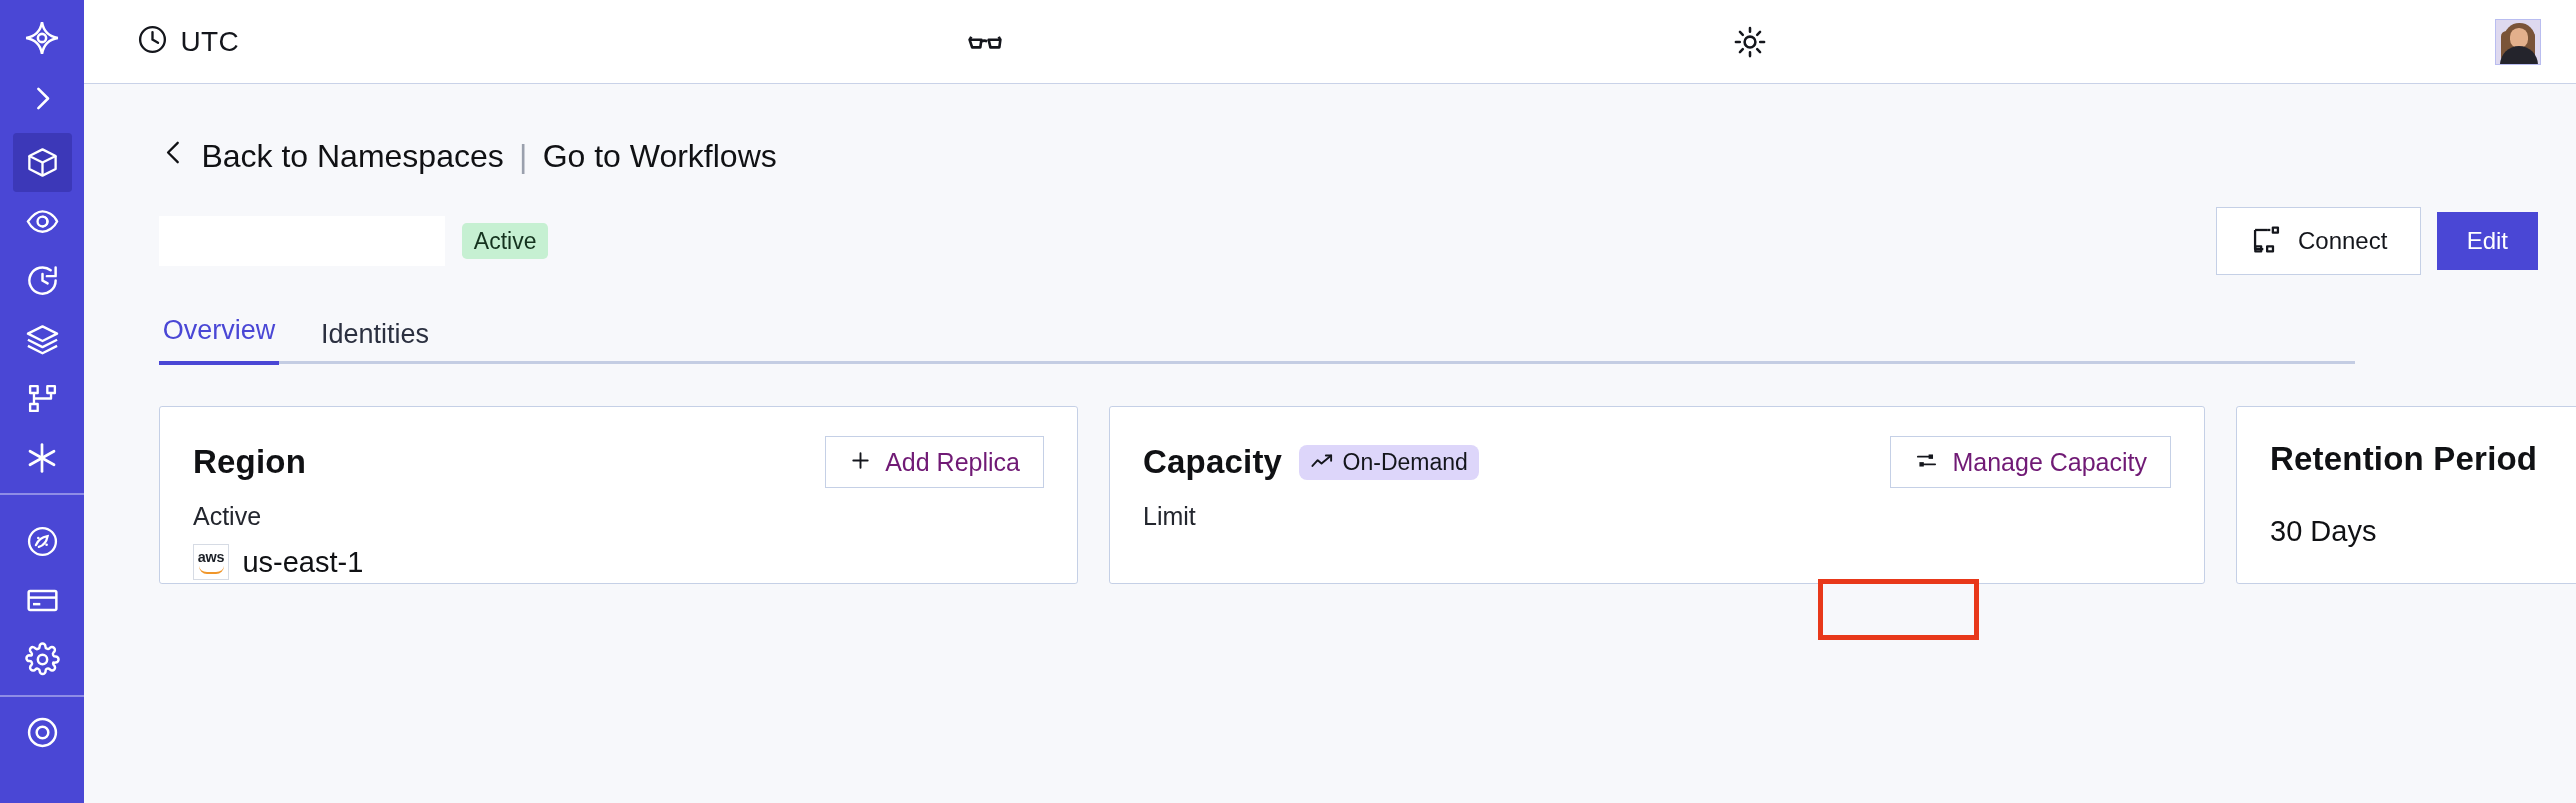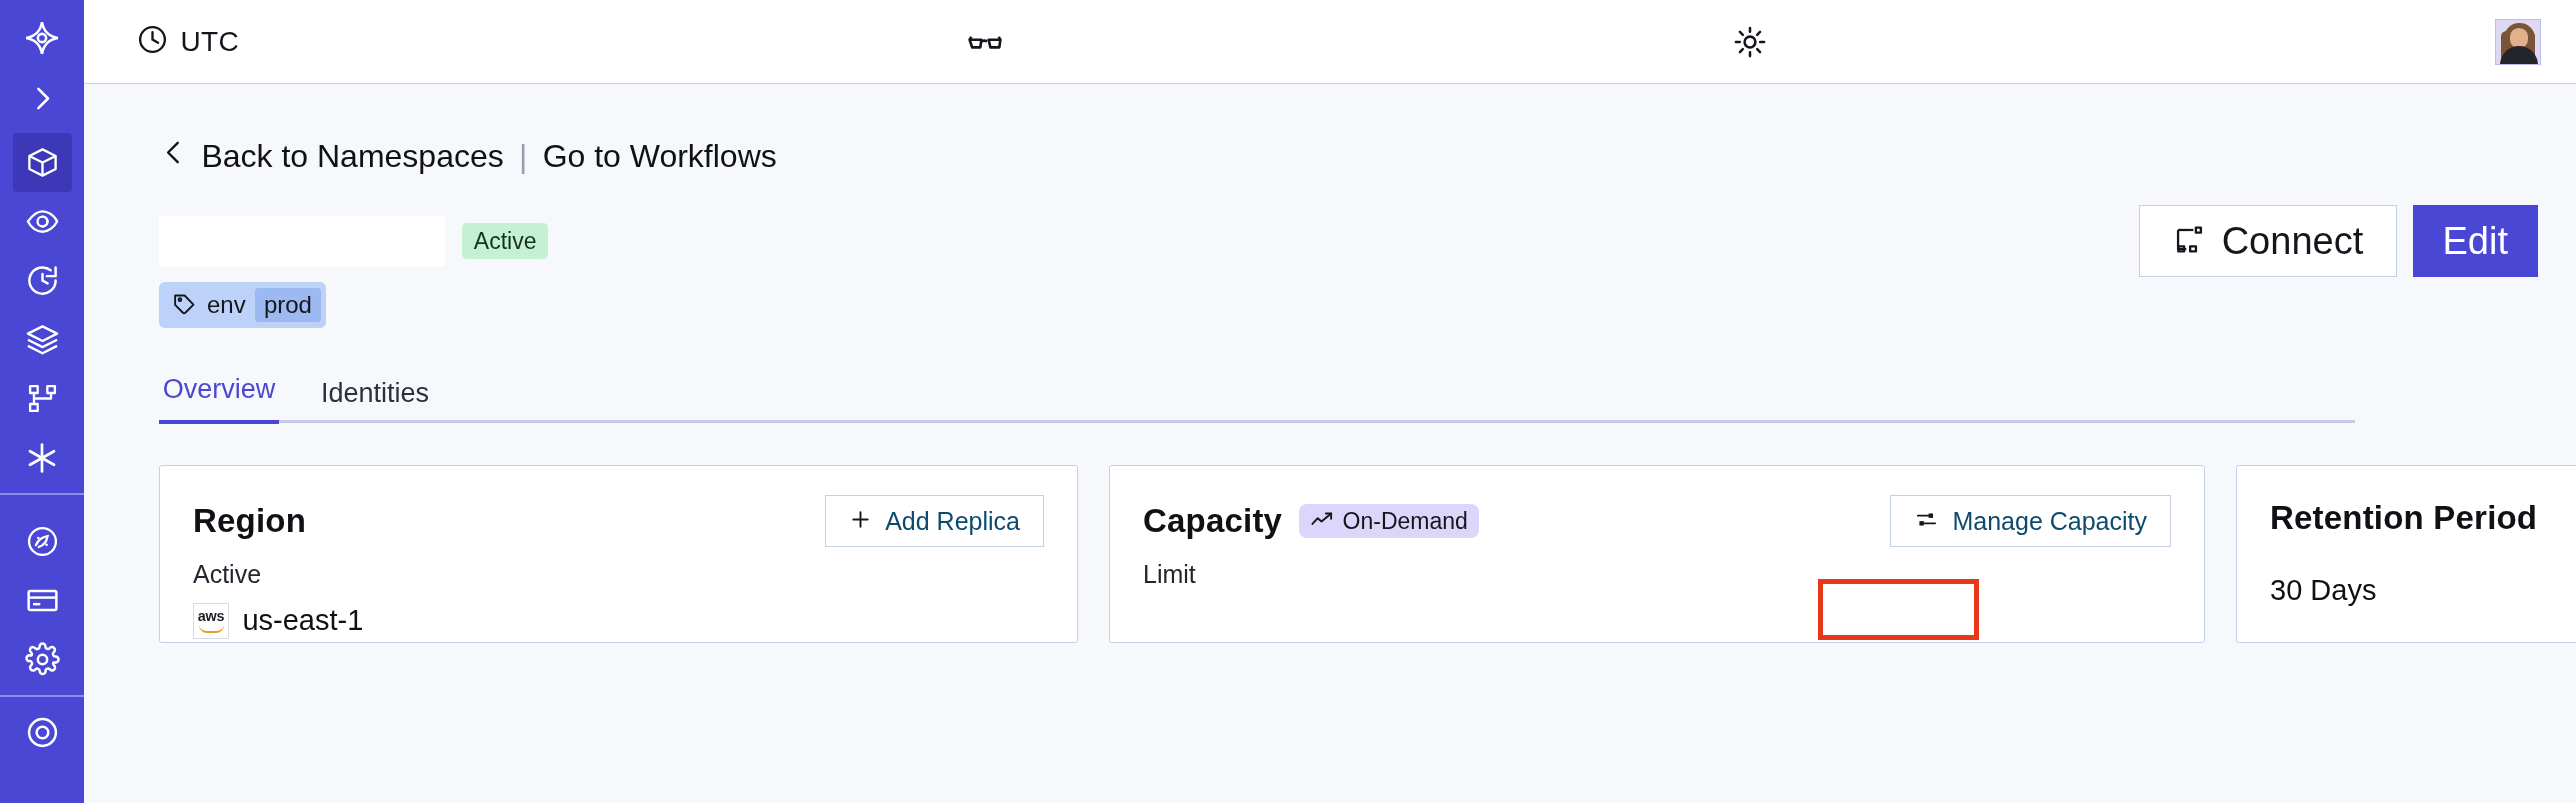--- a/index.html
+++ b/index.html
@@ -98,21 +98,21 @@
   }
   .badge-active {
     margin-left: 17.3px;
     background: #c6f0d2; color: #14321e;
     font-size: 23px; padding: 4.8px 11.5px; border-radius: 4.8px;
     line-height: 1.15;
   }
   .title-actions { margin-left: auto; display: flex; align-items: center; gap: 15.3px; }
   .btn {
     display: inline-flex; align-items: center; justify-content: center; gap: 15.3px;
-    cursor: pointer; font-size: 38px; line-height: 1;
+    cursor: pointer; font-size: 24px; line-height: 1;
   }
   .btn-outline {
     background: #ffffff; border: 1.9px solid #c5d0e6; color: #14161c;
     padding: 16.3px 33px;
   }
   .btn-primary {
     background: #4a47d5; border: 1.9px solid #4a47d5; color: #ffffff;
     padding: 16.3px 29px;
   }
 
@@ -155,21 +155,21 @@
   .card-head { display: flex; align-items: center; min-height: 46px; }
   .card-title { font-size: 33px; color: #101114; font-weight: 700; letter-spacing: 0.2px; }
   .badge-ondemand {
     margin-left: 17.3px; display: inline-flex; align-items: center; gap: 8.6px;
     background: #ddd6fa; color: #14161c;
     font-size: 23px; padding: 5.8px 11.5px; border-radius: 8px; line-height: 1;
   }
   .card-action { margin-left: auto; }
   .btn-sm {
     display: inline-flex; align-items: center; gap: 13.4px;
-    background: #ffffff; border: 1.9px solid #c5d0e6; color: #0c4a6e;
+    background: #ffffff; border: 1.9px solid #c5d0e6; color: #701a75;
     font-size: 25px; padding: 11.5px 23px; cursor: pointer; line-height: 1;
   }
   .card-sub { font-size: 25px; color: #23262e; margin-top: 13.4px; }
   .card-val { font-size: 29px; color: #101114; margin-top: 13.4px; display: flex; align-items: center; gap: 13.4px; }
   .card-retention .card-val { margin-top: 33px; }
 
   .aws-logo {
     width: 36px; height: 36px; border: 1.9px solid #d6dbe4; background: #fff;
     display: flex; flex-direction: column; align-items: center; justify-content: center;
     flex: 0 0 36px;
@@ -351,32 +351,20 @@
               </svg>
             </span>
             <span>Connect</span>
           </div>
           <div class="btn btn-primary">
             <span>Edit</span>
           </div>
         </div>
       </div>
 
-      <div class="tag-row">
-        <div class="tag-chip">
-          <span>
-            <svg width="25" height="25" viewBox="0 0 24 24" fill="none" stroke="#14161c" stroke-width="1.8" stroke-linejoin="round">
-              <path d="M20.6 13.1 12.8 20.9a1.6 1.6 0 0 1-2.3 0L3 13.4V4.3h9.1l8.5 8.8Z"></path>
-              <circle cx="7.6" cy="8.3" r="1.3"></circle>
-            </svg>
-          </span>
-          <span class="tag-key">env</span>
-          <span class="tag-val">prod</span>
-        </div>
-      </div>
 
       <div class="tabs">
         <div class="tab active">Overview</div>
         <div class="tab">Identities</div>
       </div>
 
       <div class="cards">
 
         <section class="card card-region">
           <div class="card-head">

